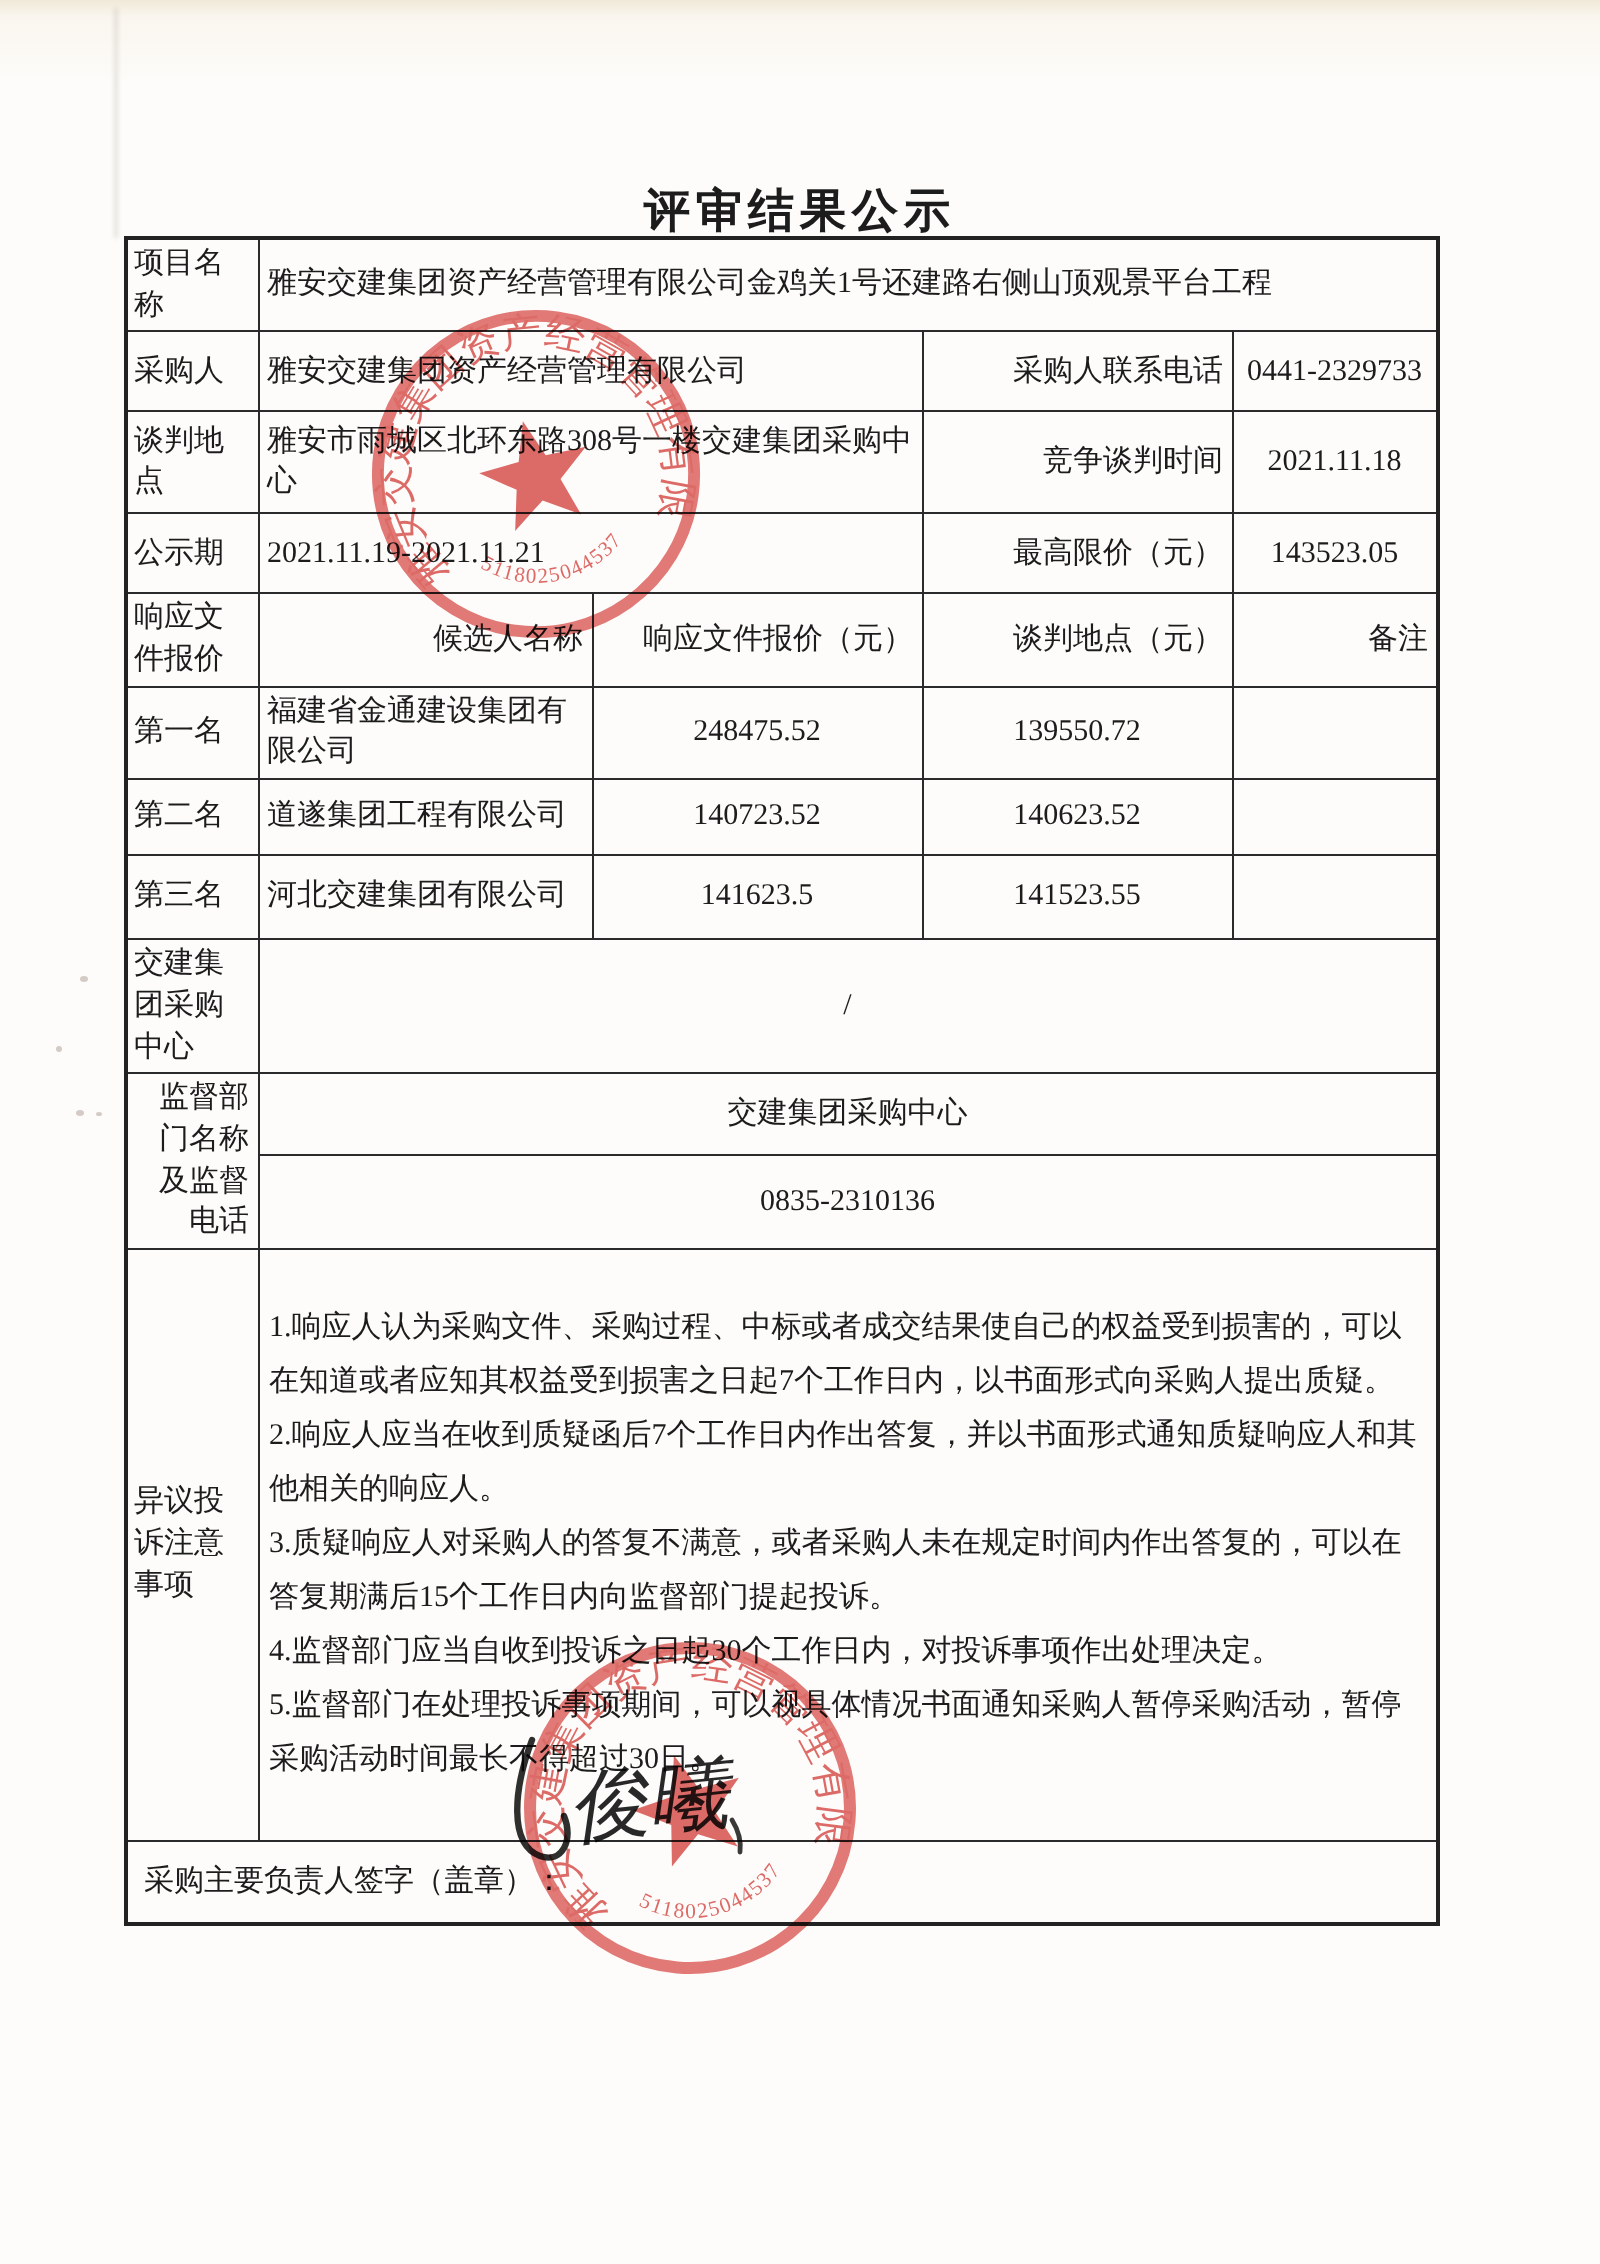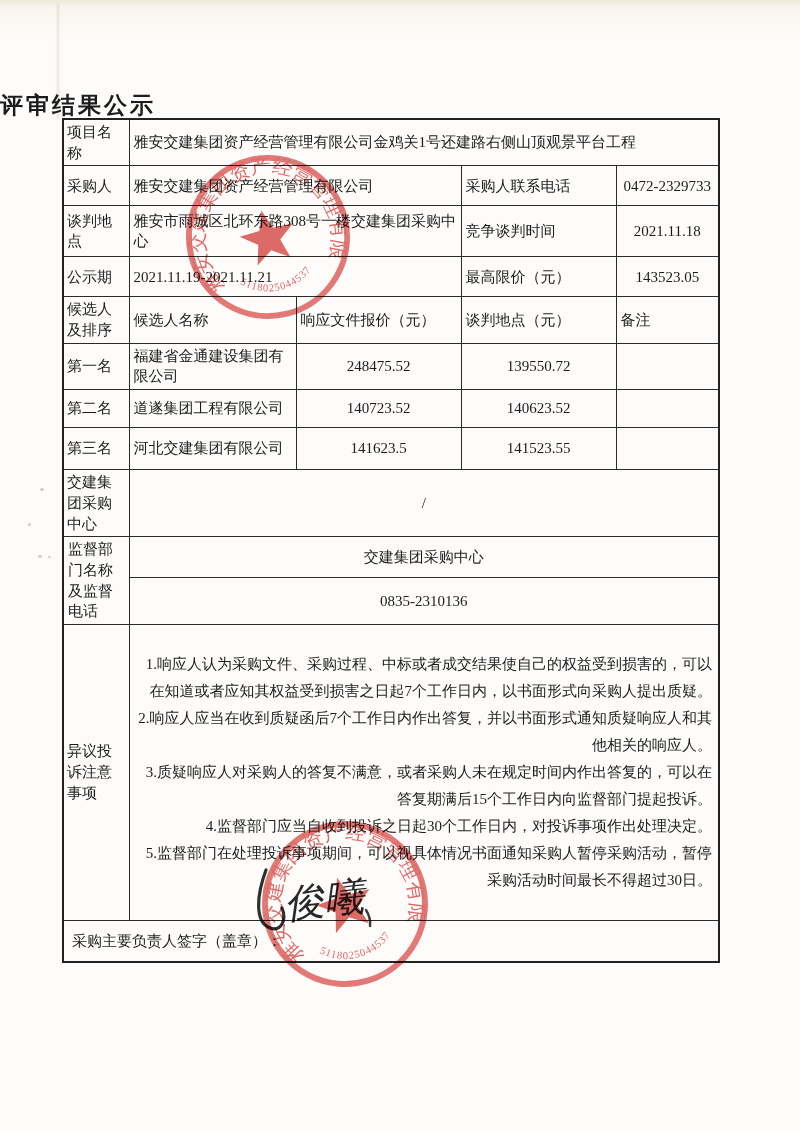--- a/index.html
+++ b/index.html
@@ -14,37 +14,37 @@
     pointer-events:none;
   }
   .crease{
     position:absolute;top:4px;left:57px;width:2px;height:115px;
     background:rgba(170,160,150,.28);filter:blur(1px);
   }
   .speck{position:absolute;border-radius:50%;background:#b3a39b;opacity:.55;}
 
   .title{
     position:absolute;top:90px;left:0;width:800px;margin:0;
-    text-align:left;font-size:23px;font-weight:700;letter-spacing:3px;
+    text-align:center;font-size:23px;font-weight:700;letter-spacing:3px;
     font-family:"Liberation Sans","DejaVu Sans",sans-serif;
   }
 
   table.doc{
     position:absolute;left:62px;top:118px;width:656px;
     border-collapse:collapse;table-layout:fixed;
     font-size:15px;border:2px solid #222;
   }
   .doc td{
     border:1.5px solid #2b2b2b;vertical-align:middle;
     padding:2px 4px;line-height:1.38;
   }
   .doc td.lab{padding-left:3px;padding-right:2px;}
   .doc td.c{text-align:center;}
-  .doc td.clab{text-align:left;margin-left:40px;}
-  .notice-cell{padding:6px 6px 6px 5px !important;text-align:right;}
+  .doc td.clab{text-align:right;margin-left:40px;}
+  .notice-cell{padding:6px 6px 6px 5px !important;}
   .notice-line{line-height:27px;}
   .sig-cell{padding-left:8px !important;}
 
   .stamp{position:absolute;mix-blend-mode:multiply;opacity:.85;pointer-events:none;}
   .stamp text{font-family:"Liberation Serif","DejaVu Serif",serif;}
   .signature{position:absolute;left:248px;top:860px;z-index:6;mix-blend-mode:multiply;}
 </style>
 </head>
 <body>
 
@@ -69,39 +69,39 @@
   <tbody>
       <tr style="height:45px">
     <td class="lab">项目名称</td>
     <td colspan="4">雅安交建集团资产经营管理有限公司金鸡关1号还建路右侧山顶观景平台工程</td>
   </tr>
 
   <tr style="height:40px">
     <td class="lab">采购人</td>
     <td colspan="2">雅安交建集团资产经营管理有限公司</td>
     <td class="clab">采购人联系电话</td>
-    <td class="c">0472-2329733</td>
+    <td class="c">0441-2329733</td>
   </tr>
 
   <tr style="height:51px">
     <td class="lab">谈判地点</td>
     <td colspan="2">雅安市雨城区北环东路308号一楼交建集团采购中心</td>
     <td class="clab">竞争谈判时间</td>
     <td class="c">2021.11.18</td>
   </tr>
 
   <tr style="height:40px">
     <td class="lab">公示期</td>
     <td colspan="2">2021.11.19-2021.11.21</td>
     <td class="clab">最高限价（元）</td>
     <td class="c">143523.05</td>
   </tr>
 
   <tr style="height:36px">
-    <td class="lab">候选人及排序</td>
+    <td class="lab">响应文件报价</td>
     <td class="clab">候选人名称</td>
     <td class="clab">响应文件报价（元）</td>
     <td class="clab">谈判地点（元）</td>
     <td class="clab">备注</td>
   </tr>
 
   <tr style="height:42px">
     <td class="lab">第一名</td>
     <td>福建省金通建设集团有限公司</td>
     <td class="c">248475.52</td>

